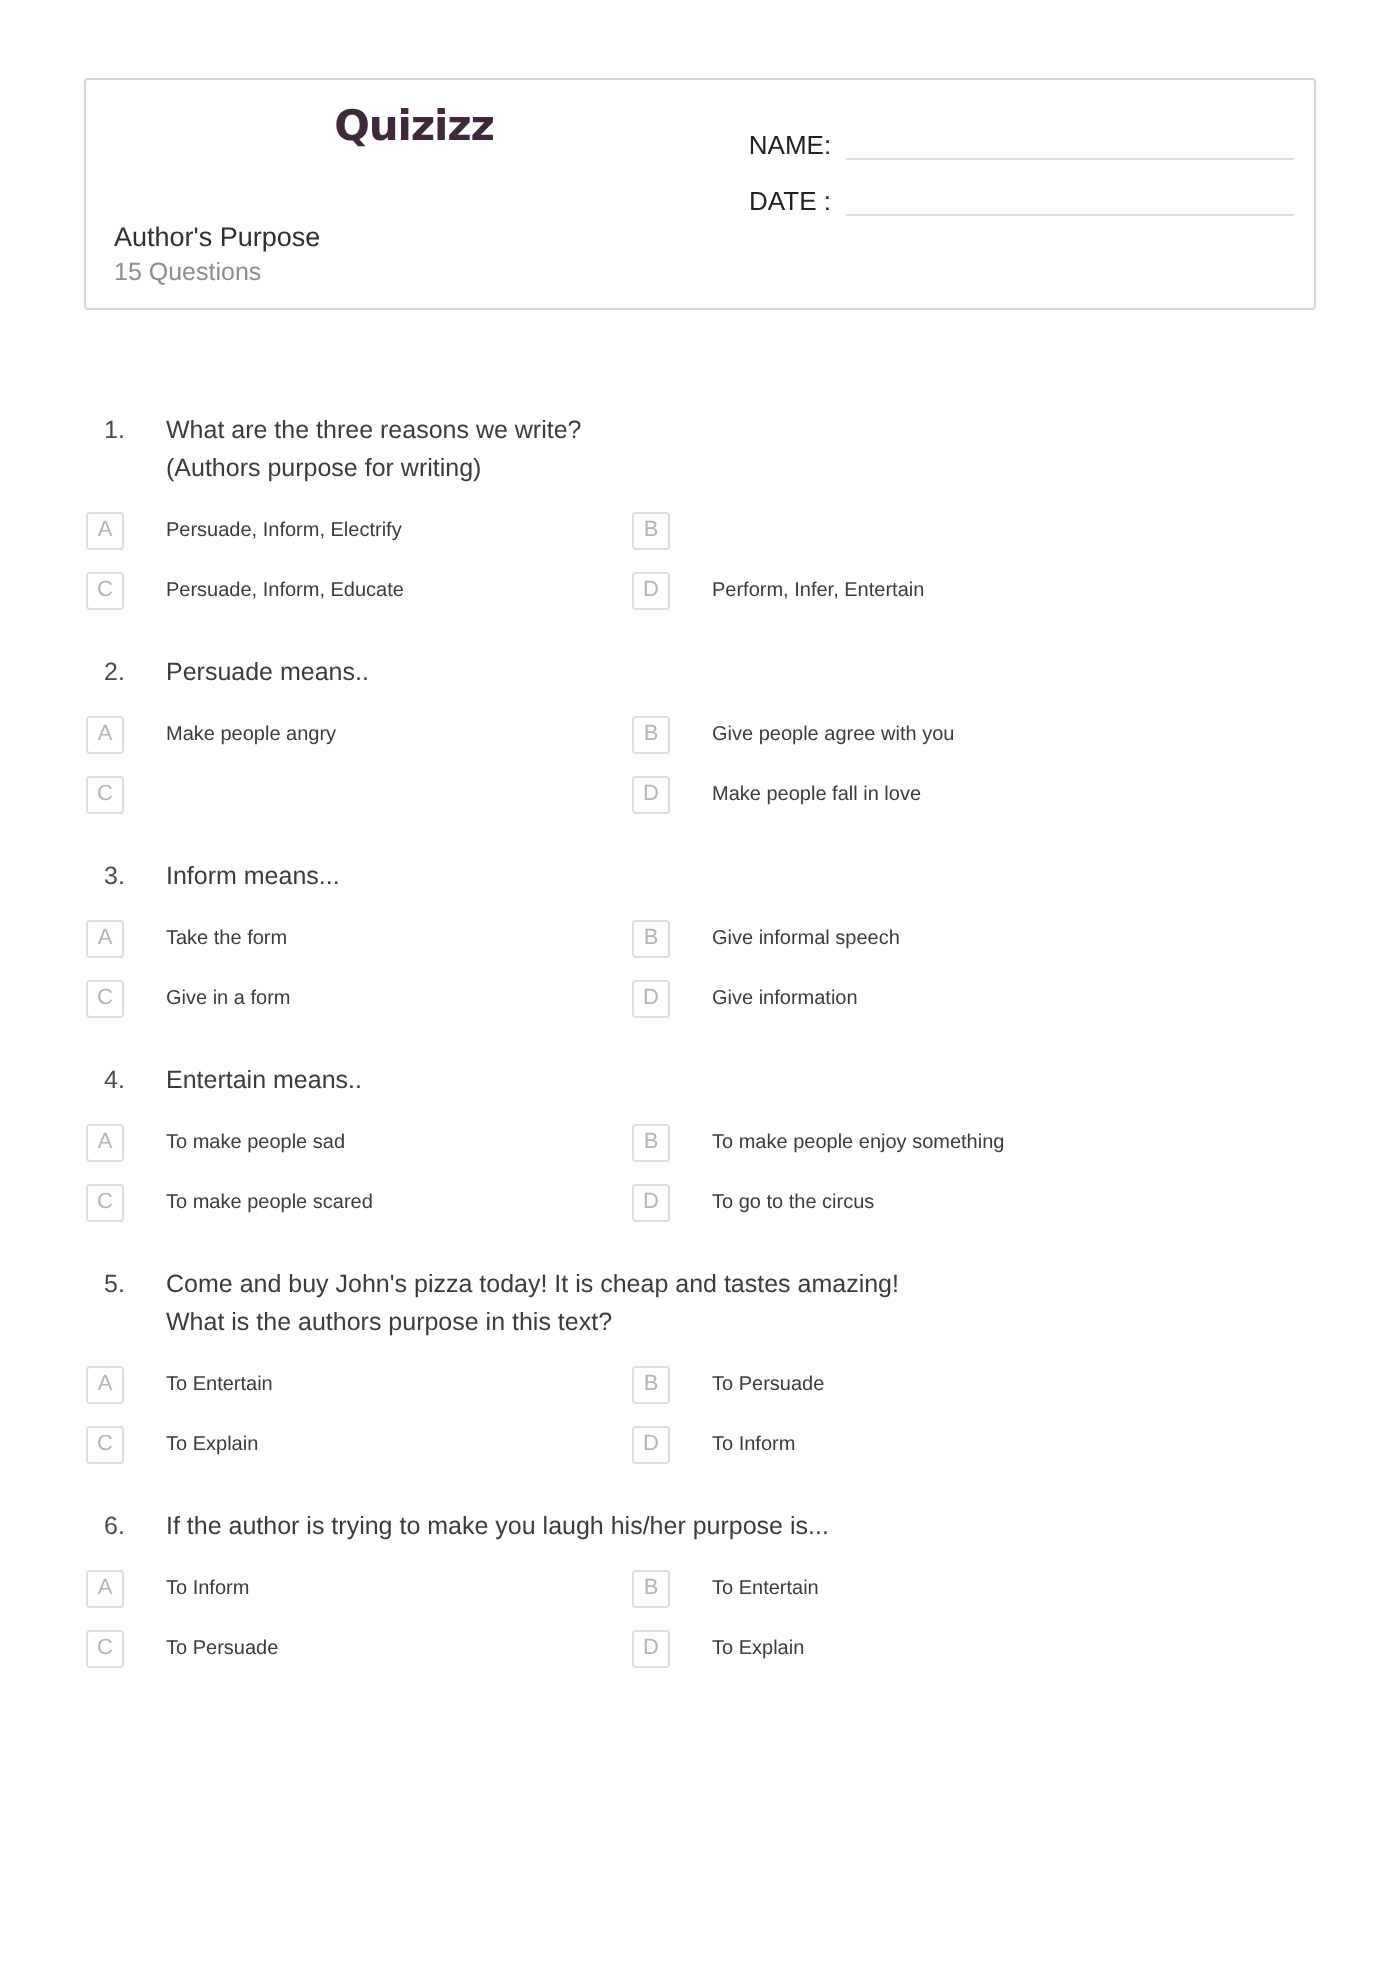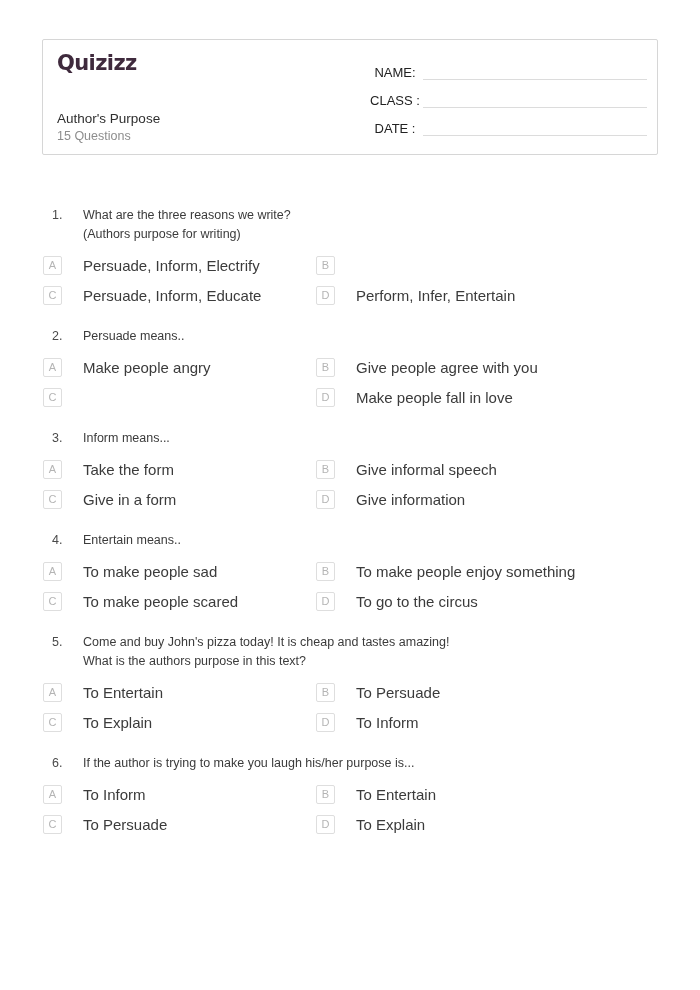--- a/index.html
+++ b/index.html
@@ -43,20 +43,21 @@
   }
 
   .brand-logo {
     font-family: "DejaVu Sans", sans-serif;
     font-size: 21px;
     font-weight: bold;
     letter-spacing: -0.6px;
     color: #3f2a3d;
     line-height: 26px;
     white-space: nowrap;
+    text-align: center;
   }
 
   .quiz-title {
     position: absolute;
     left: 14px;
     top: 70px;
     font-size: 13.5px;
     color: #2f2f2f;
     line-height: 18px;
     white-space: nowrap;
@@ -181,21 +182,21 @@
     box-sizing: border-box;
     font-size: 11px;
     color: #b4b4b4;
     line-height: 17px;
     text-align: center;
     background: #ffffff;
   }
 
   .option-text {
     margin-left: 21px;
-    font-size: 15px;
+    font-size: 10px;
     color: #3b3b3b;
     line-height: 19px;
   }
 </style>
 </head>
 <body>
 
 <div class="page">
 
   <div class="header-card">
@@ -208,24 +209,20 @@
 
     <div class="quiz-subtitle">15 Questions</div>
 
     <div class="header-fields">
 
       <div class="field-row">
         <span class="field-label">NAME:</span>
         <span class="field-line"></span>
       </div>
 
-      <div class="field-row">
-        <span class="field-label">CLASS :</span>
-        <span class="field-line"></span>
-      </div>
 
       <div class="field-row">
         <span class="field-label">DATE  :</span>
         <span class="field-line"></span>
       </div>
 
     </div>
   </div>
 
   <div class="questions" id="questions-container">

